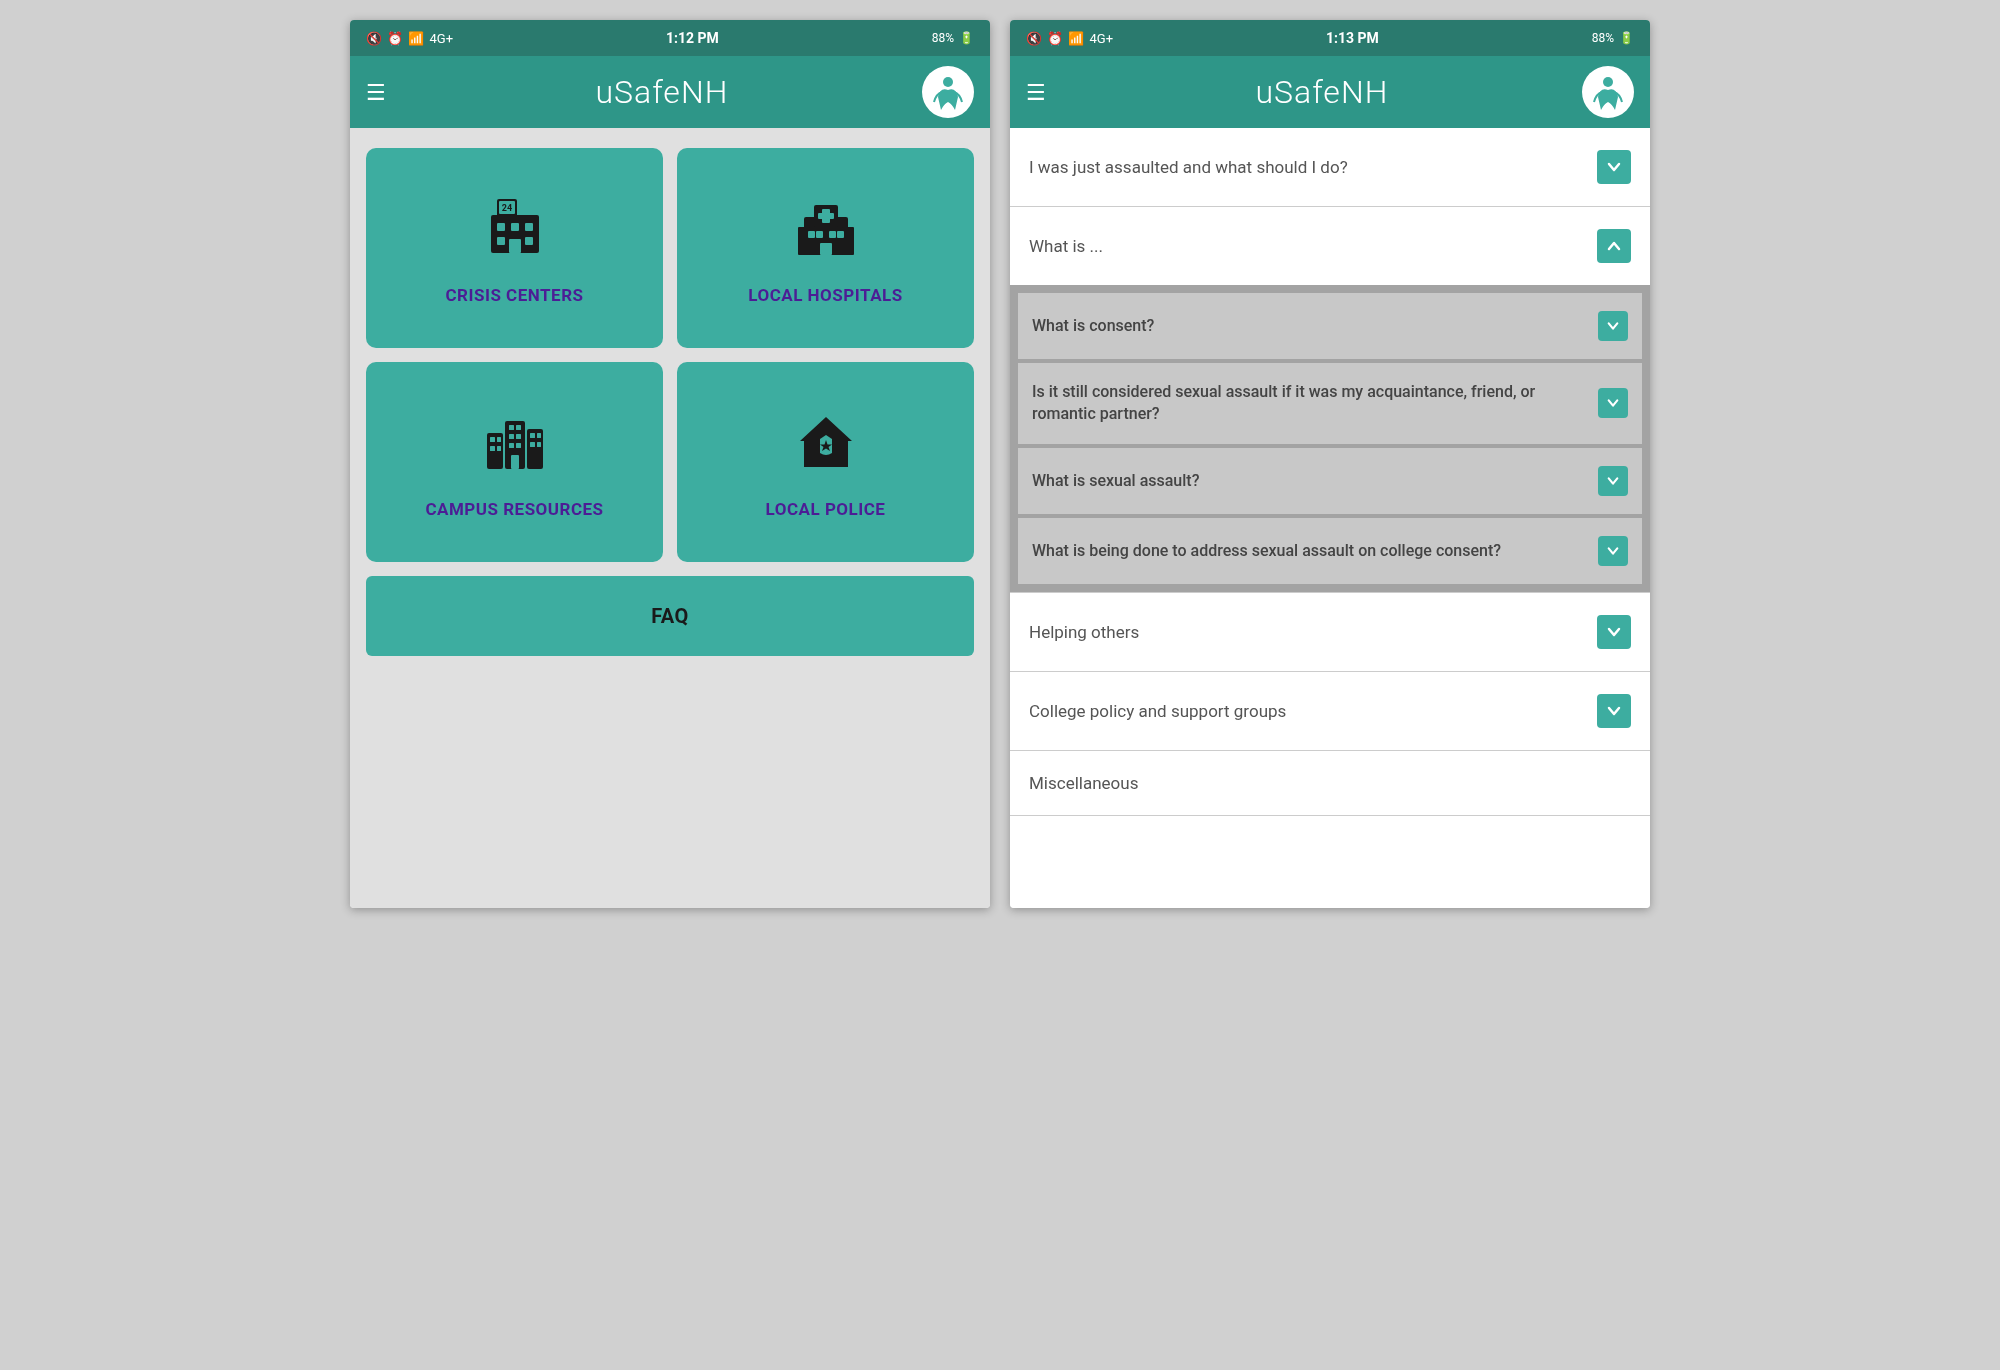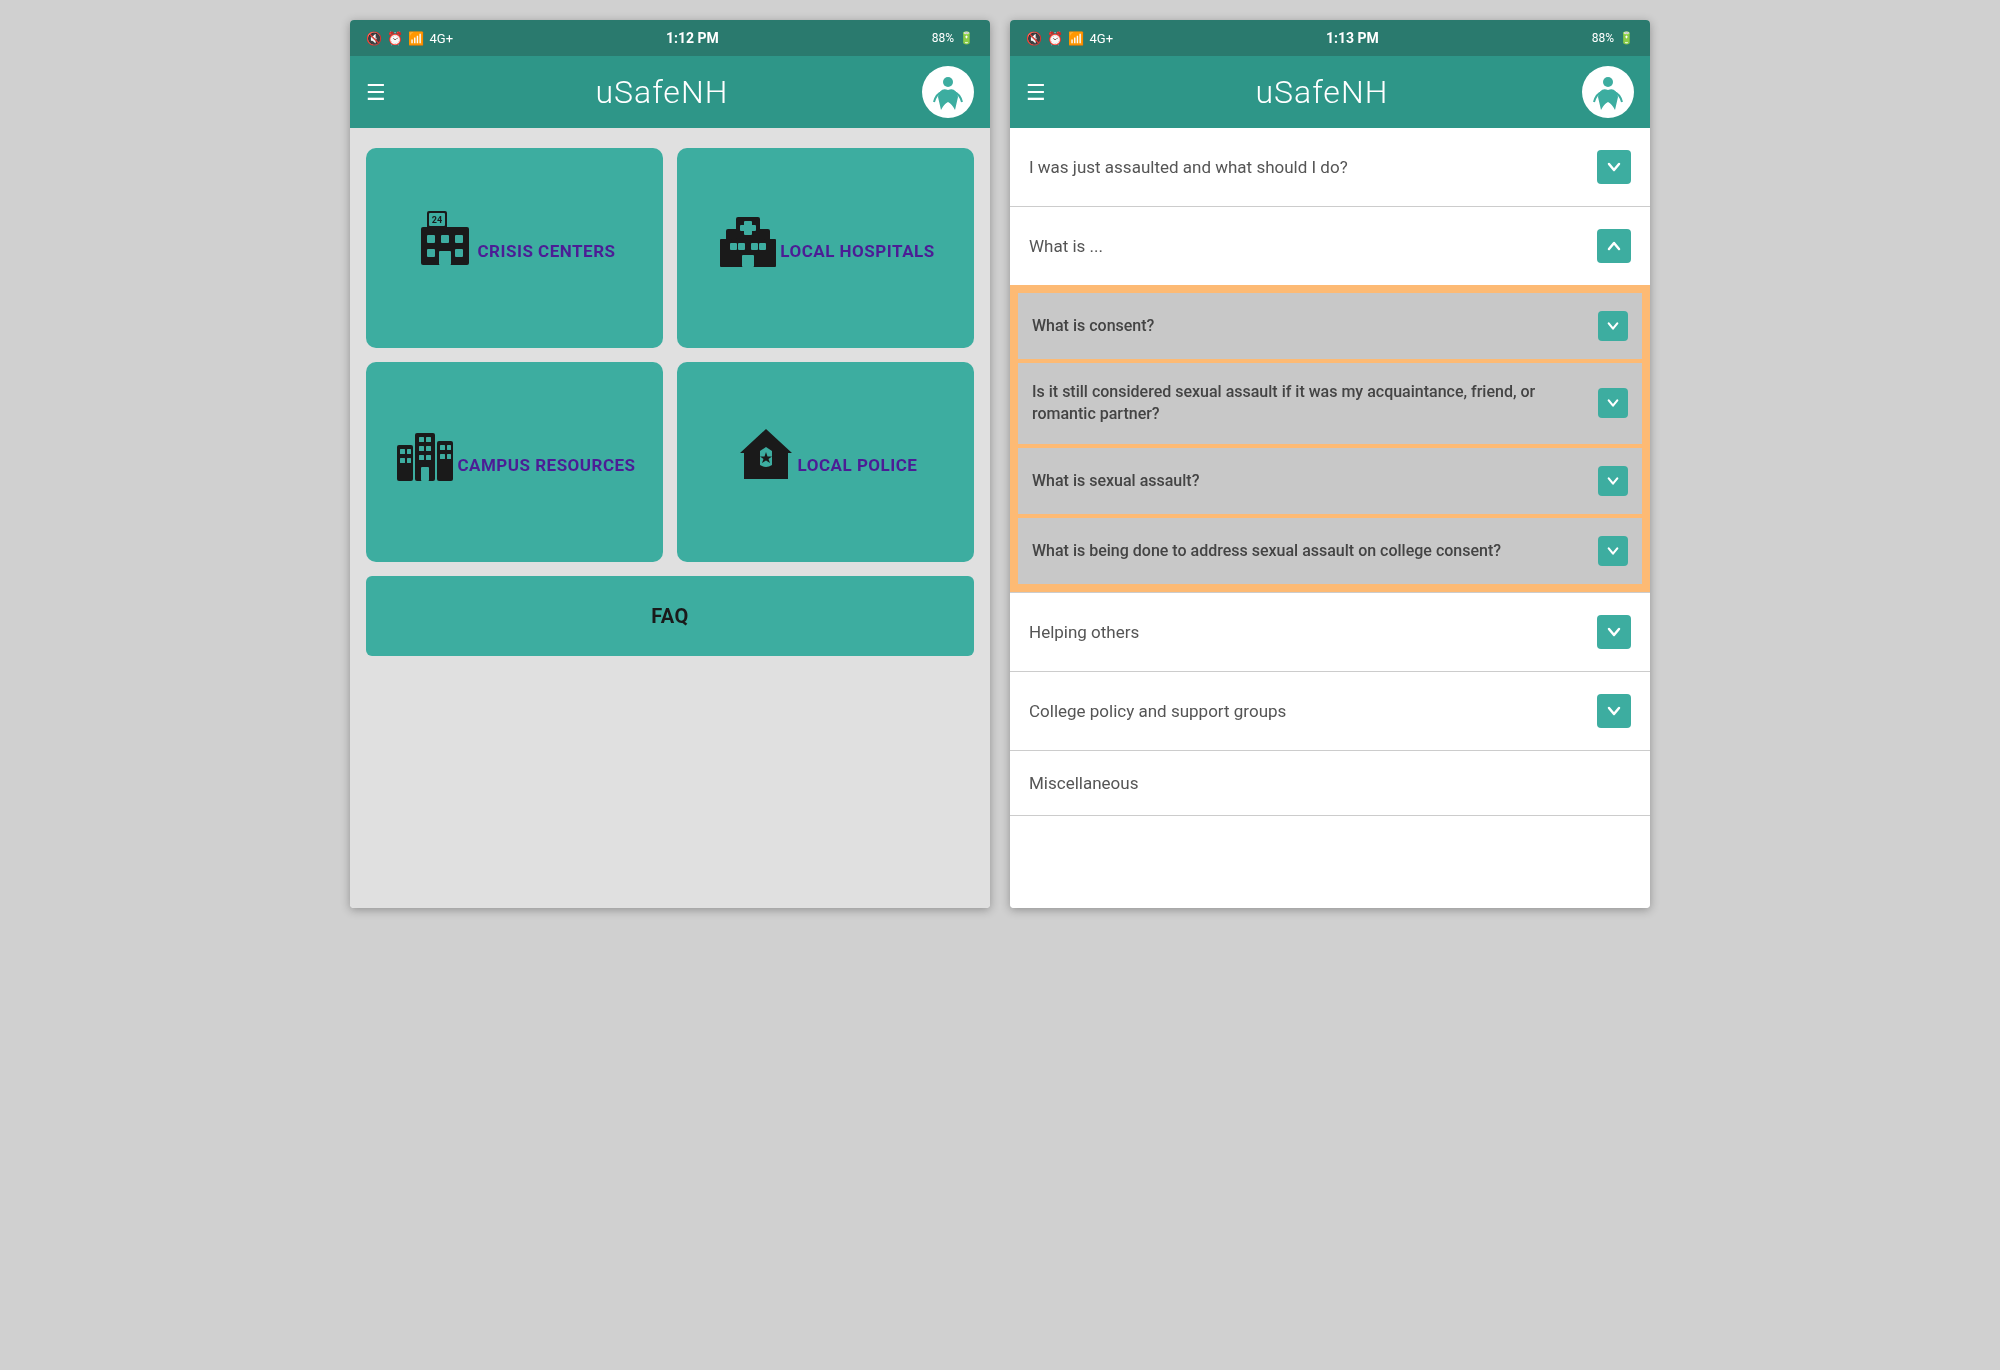--- a/index.html
+++ b/index.html
@@ -97,20 +97,21 @@
       display: flex;
       gap: 14px;
       margin-bottom: 14px;
     }
 
     .grid-tile {
       flex: 1;
       background: #3dada0;
       border-radius: 10px;
       display: flex;
+      flex-direction: column;
       align-items: center;
       justify-content: center;
       padding: 28px 16px 22px;
       cursor: pointer;
       min-height: 200px;
     }
     .grid-tile .tile-icon {
       font-size: 64px;
       margin-bottom: 14px;
       color: #1a1a1a;
@@ -178,21 +179,21 @@
     }
     .faq-chevron.up {
       
     }
     .faq-chevron svg {
       fill: white;
     }
 
     
     .expanded-section {
-      background: #fdba74;
+      background: #a3a3a3;
       padding: 8px;
     }
     .sub-faq-item {
       background: #c8c8c8;
       margin-bottom: 4px;
       display: flex;
       align-items: center;
       justify-content: space-between;
       padding: 18px 14px;
       cursor: pointer;

